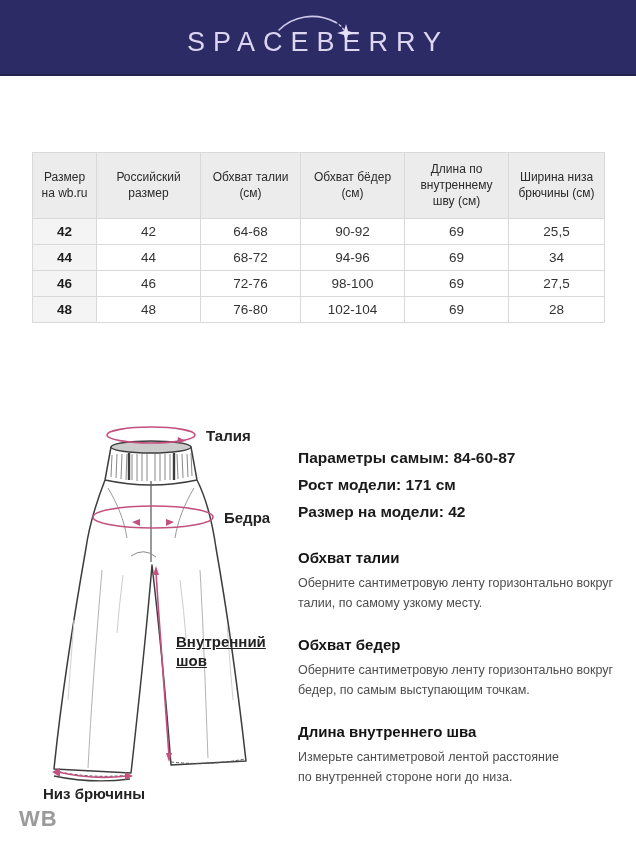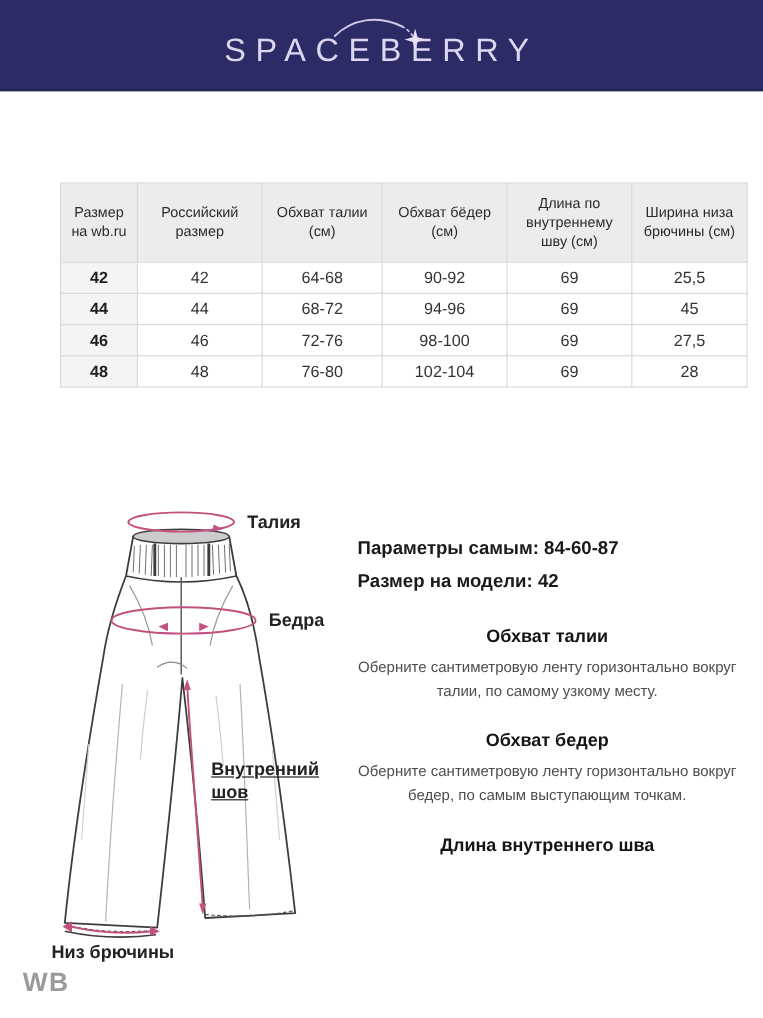--- a/index.html
+++ b/index.html
@@ -35,21 +35,20 @@
     position:absolute;
     left:86px;top:-9px;
     width:90px;height:36px;
   }
 
   
   .size-table{
     position:absolute;left:32px;top:152px;width:572px;
     border-collapse:collapse;
     table-layout:fixed;
-    margin-left:18px;
   }
   .size-table th,.size-table td{
     border:1px solid var(--border);
     text-align:center;
     vertical-align:middle;
   }
   .size-table thead th{
     background:var(--thead-bg);
     font-weight:400;
     font-size:12px;
@@ -90,21 +89,21 @@
 
   
   .info-col{
     position:absolute;left:298px;top:440px;width:316px;
   }
   .model-info{padding-top:4px;}
   .mi-row{font-size:15.5px;line-height:27px;color:#1a1a1a;}
   .mi-label{font-weight:700;}
   .mi-value{font-weight:700;}
 
-  .measure-guide{margin-top:24px;text-align:center;}
+  .measure-guide{margin-top:24px;}
   .guide-section{margin-bottom:23px;}
   .guide-title{font-size:15px;font-weight:700;color:#141414;margin-bottom:7px;}
   .guide-text{
     font-size:12.5px;line-height:20px;color:var(--body-gray);
     white-space:pre-line;
   }
 
   
   .watermark{
     position:absolute;left:19px;top:806px;
@@ -154,21 +153,21 @@
           <td>90-92</td>
           <td>69</td>
           <td>25,5</td>
         </tr>
         <tr>
           <th>44</th>
           <td>44</td>
           <td>68-72</td>
           <td>94-96</td>
           <td>69</td>
-          <td>45</td>
+          <td>34</td>
         </tr>
         <tr>
           <th>46</th>
           <td>46</td>
           <td>72-76</td>
           <td>98-100</td>
           <td>69</td>
           <td>27,5</td>
         </tr>
         <tr>
@@ -241,34 +240,37 @@
     </svg>
     <span class="fig-label lbl-waist">Талия</span>
     <span class="fig-label lbl-hips">Бедра</span>
     <span class="fig-label lbl-inseam">Внутренний шов</span>
     <span class="fig-label lbl-legbottom">Низ брючины</span>
   </div>
 
   <div class="info-col">
     <div class="model-info">
         <div class="mi-row"><span class="mi-label">Параметры самым:</span><span class="mi-value"> 84-60-87</span></div>
+        <div class="mi-row"><span class="mi-label">Рост модели:</span><span class="mi-value"> 171 см</span></div>
         <div class="mi-row"><span class="mi-label">Размер на модели:</span><span class="mi-value"> 42</span></div>
       </div>
     <div class="measure-guide">
         <div class="guide-section">
           <div class="guide-title">Обхват талии</div>
           <div class="guide-text">Оберните сантиметровую ленту горизонтально вокруг
 талии, по самому узкому месту.</div>
         </div>
         <div class="guide-section">
           <div class="guide-title">Обхват бедер</div>
           <div class="guide-text">Оберните сантиметровую ленту горизонтально вокруг
 бедер, по самым выступающим точкам.</div>
         </div>
         <div class="guide-section">
           <div class="guide-title">Длина внутреннего шва</div>
+          <div class="guide-text">Измерьте сантиметровой лентой расстояние
+по внутренней стороне ноги до низа.</div>
         </div>
       </div>
   </div>
 
   <div class="watermark">WB</div>
 
 </div>
 
 </body></html>

